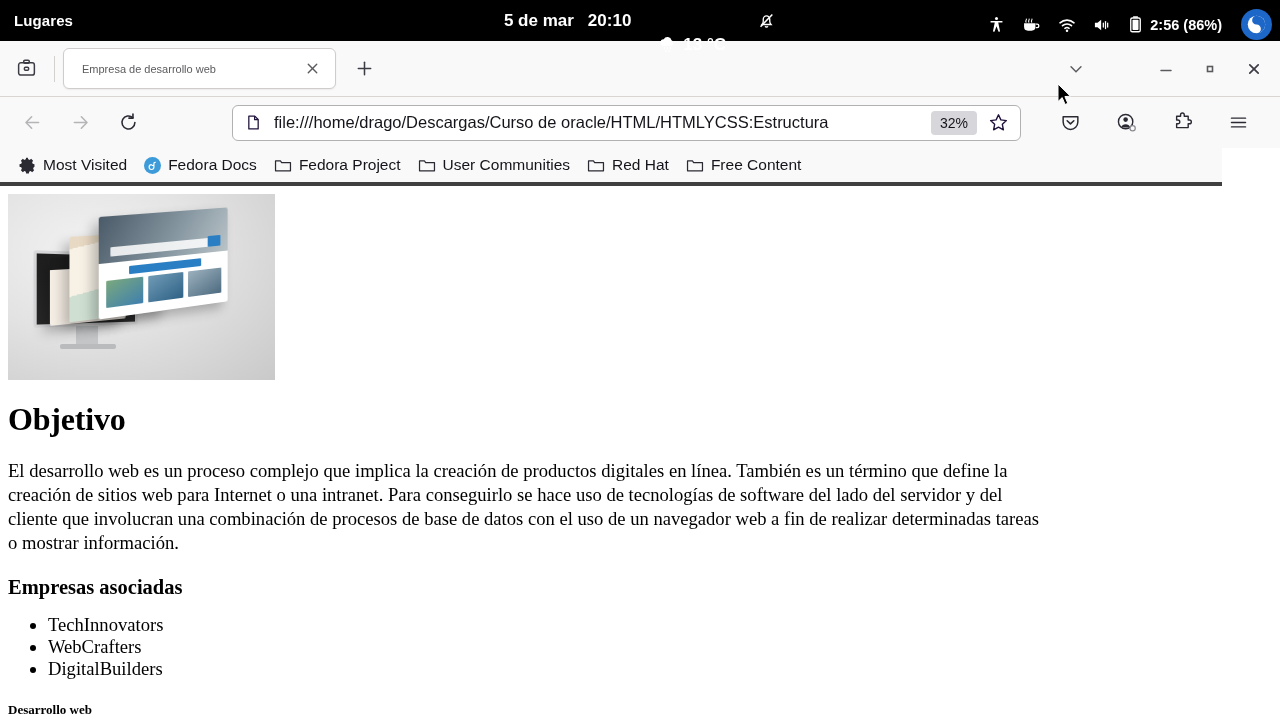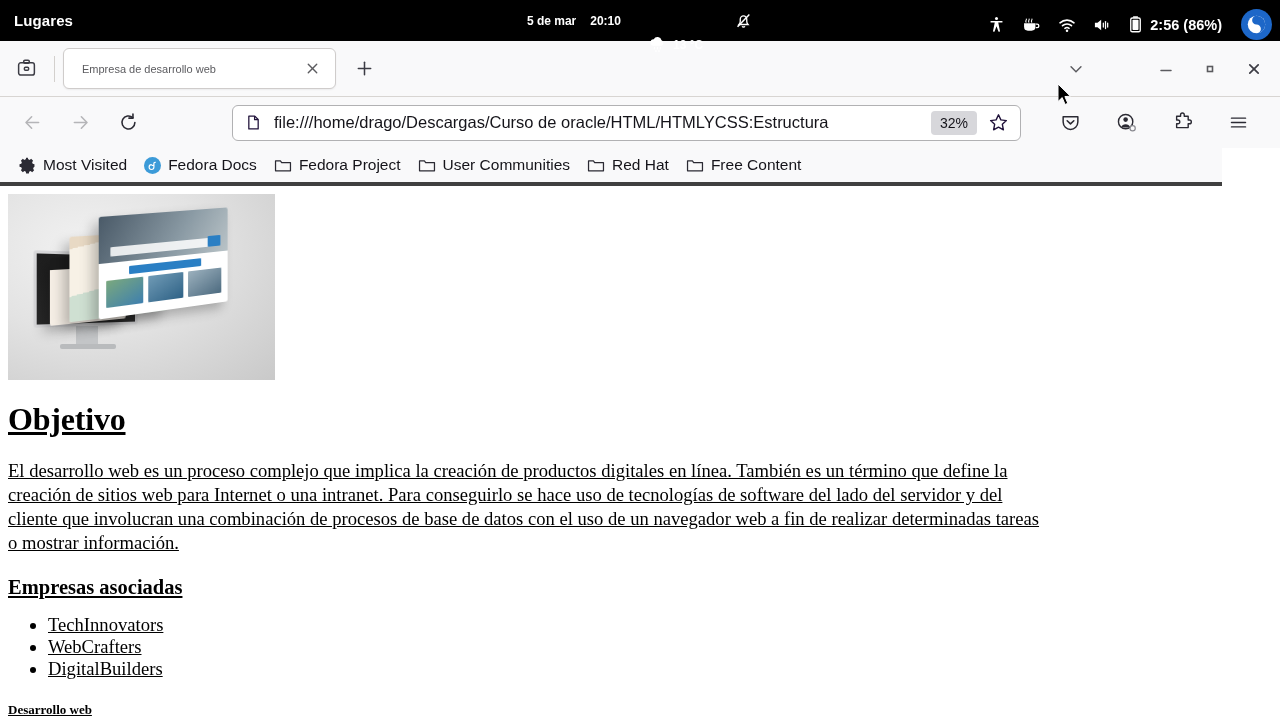--- a/index.html
+++ b/index.html
@@ -27,21 +27,21 @@
     letter-spacing: .1px;
   }
   .topbar-center {
     position: absolute; left: 0; right: 0;
     display: flex; align-items: center; justify-content: center;
     gap: 11px;
     pointer-events: none;
   }
   .topbar-center > * { pointer-events: auto; }
   .tb-date, .tb-time, .tb-temp {
-    font-size: 12px; font-weight: 700; color: #fff;
+    font-size: 17px; font-weight: 700; color: #fff;
     white-space: nowrap;
   }
   .tb-date { margin-right: 3px; }
   .tb-weather { display: flex; align-items: center; gap: 6px; margin-left: 16px; margin-top: 48px; }
   .tb-bell { margin-left: 20px; display: flex; align-items: center; }
   .topbar-right {
     position: absolute; right: 8px; top: 4px; height: 41px;
     display: flex; align-items: center; gap: 15px;
   }
   .tb-battery { display: flex; align-items: center; gap: 6px; }
@@ -188,21 +188,20 @@
   
   #content {
     position: relative;
     width: 1056px;
     height: 533px;
     background: #ffffff;
     overflow: hidden;
     padding: 8px;
     font-family: "Liberation Serif", serif;
     color: #000;
-    text-decoration: underline;
   }
   #hero-img {
     width: 267px; height: 186px;
     background:
       radial-gradient(ellipse at 30% 30%, #f2f2f2 0%, #e3e3e3 45%, #c9c9c9 100%);
     position: relative; overflow: hidden;
     display: block;
   }
   .hero-monitor {
     position: absolute; left: 26px; top: 58px;

